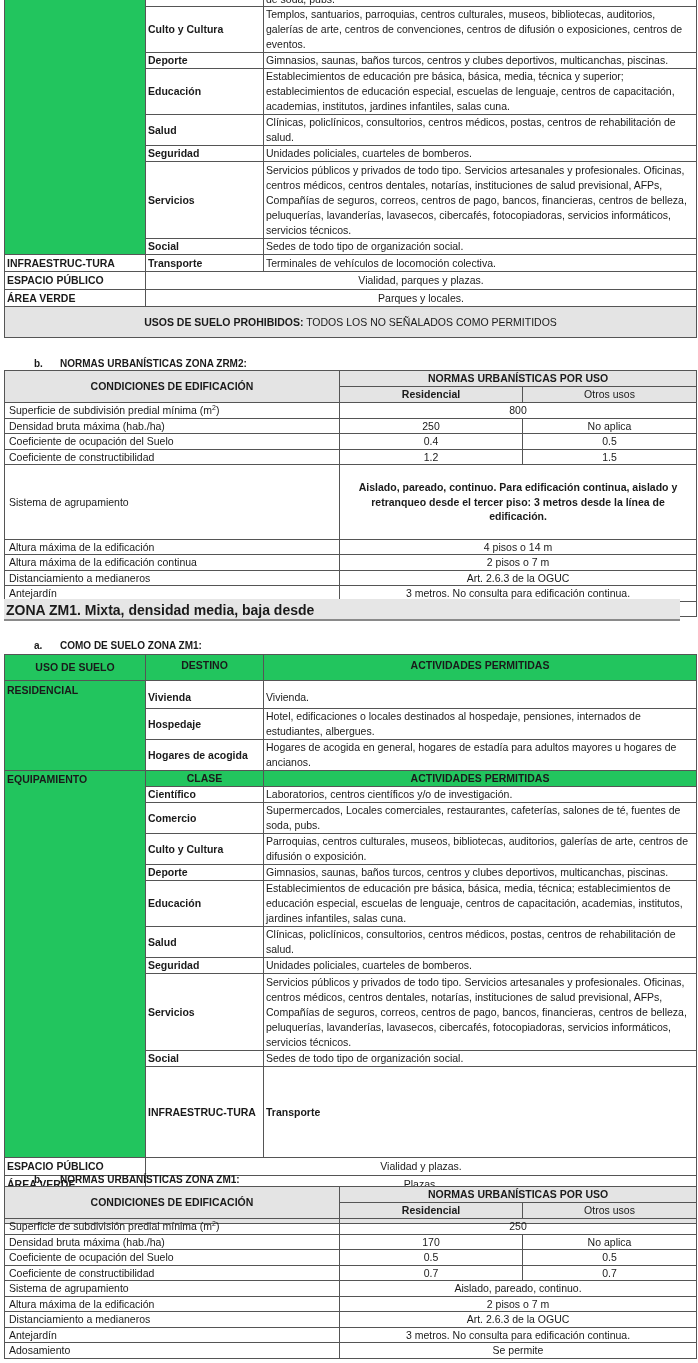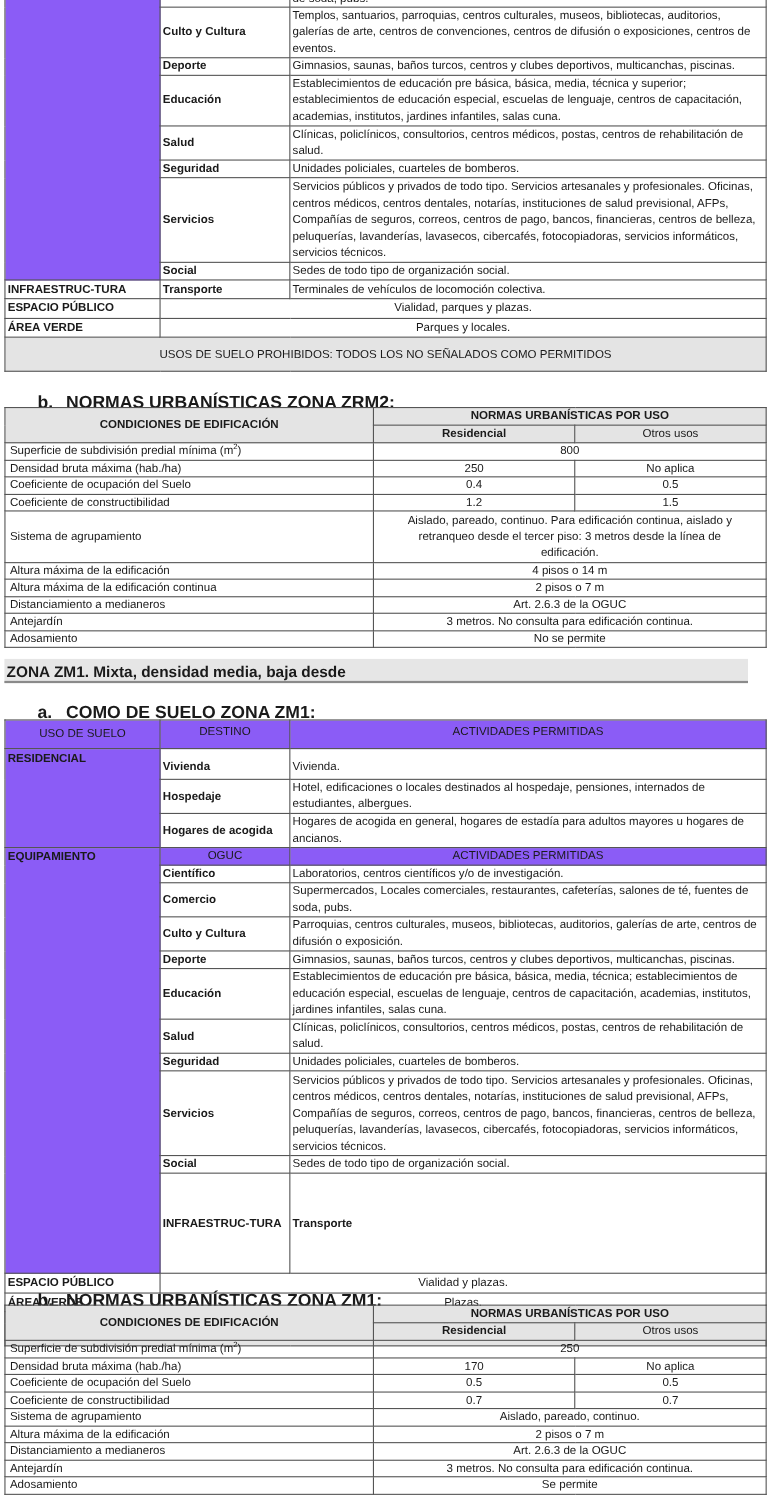--- a/index.html
+++ b/index.html
@@ -1,26 +1,26 @@
 <!DOCTYPE html>
 <html><head>
 <meta charset="utf-8">
 <style>
   * { box-sizing: border-box; margin: 0; padding: 0; }
   html, body { width: 698px; height: 1363px; overflow: hidden; background: #ffffff; }
   body { font-family: "Liberation Sans", sans-serif; font-size: 10.5px; color: #1a1a1a; position: relative; }
   table { border-collapse: collapse; table-layout: fixed; }
   td, th { border: 1px solid #555; padding: 0 2px; vertical-align: middle; line-height: 15px; font-weight: normal; }
-  .gray { background: #8b5cf6; }
-  .b { font-weight: normal; }
+  .gray { background: #22c55e; }
+  .b { font-weight: bold; }
   .c { text-align: center; }
   .uso { position: absolute; left: 4px; width: 692px; }
   .uso td.k { font-weight: bold; }
   .prohib { background: #e4e4e4; text-align: center; height: 31px; }
-  .sec { position: absolute; left: 34px; font-weight: bold; font-size: 16px; }
+  .sec { position: absolute; left: 34px; font-weight: bold; font-size: 10px; }
   .sec .lt { display: inline-block; width: 26px; }
   .norm { position: absolute; left: 4px; width: 692px; }
   .norm td { line-height: 14.5px; padding: 0 4px; }
   .norm th { font-weight: bold; line-height: 15px; background: #e4e4e4; }
   .zone-title { position: absolute; left: 4px; top: 599px; width: 676px; height: 22px; background: #e6e6e6; border-bottom: 2px solid #8a8a8a; font-weight: bold; font-size: 14px; line-height: 22px; padding-left: 2px; }
   sup { font-size: 7px; vertical-align: super; line-height: 0; }
 </style>
 </head>
 <body>
 
@@ -117,21 +117,21 @@
     <td class="c">0.4</td>
     <td class="c">0.5</td>
   </tr>
   <tr>
     <td>Coeficiente de constructibilidad</td>
     <td class="c">1.2</td>
     <td class="c">1.5</td>
   </tr>
   <tr>
     <td>Sistema de agrupamiento</td>
-    <td class="c" colspan="2" style="padding:1px 18px;">Aislado, pareado, continuo. Para edificación continua, aislado y retranqueo desde el tercer piso: 3 metros desde la línea de edificación.</td>
+    <td class="c" colspan="2" style="padding:15px 18px;font-weight:bold;">Aislado, pareado, continuo. Para edificación continua, aislado y retranqueo desde el tercer piso: 3 metros desde la línea de edificación.</td>
   </tr>
   <tr>
     <td>Altura máxima de la edificación</td>
     <td class="c" colspan="2">4 pisos o 14 m</td>
   </tr>
   <tr>
     <td>Altura máxima de la edificación continua</td>
     <td class="c" colspan="2">2 pisos o 7 m</td>
   </tr>
   <tr>
@@ -174,21 +174,21 @@
   <tr style="height:31px">
     <td class="k">Hospedaje</td>
     <td>Hotel, edificaciones o locales destinados al hospedaje, pensiones, internados de estudiantes, albergues.</td>
   </tr>
   <tr style="height:31px">
     <td class="k">Hogares de acogida</td>
     <td>Hogares de acogida en general, hogares de estadía para adultos mayores u hogares de ancianos.</td>
   </tr>
   <tr style="height:16px">
     <td class="gray k" rowspan="11" style="vertical-align:top;padding-top:1px;">EQUIPAMIENTO</td>
-    <td class="gray b c">OGUC</td>
+    <td class="gray b c">CLASE</td>
     <td class="gray b c">ACTIVIDADES PERMITIDAS</td>
   </tr>
   <tr style="height:16px">
     <td class="k">Científico</td>
     <td>Laboratorios, centros científicos y/o de investigación.</td>
   </tr>
   <tr style="height:31px">
     <td class="k">Comercio</td>
     <td>Supermercados, Locales comerciales, restaurantes, cafeterías, salones de té, fuentes de soda, pubs.</td>
   </tr>

